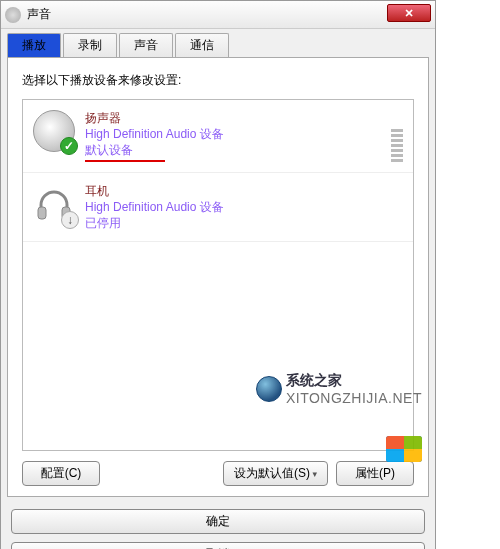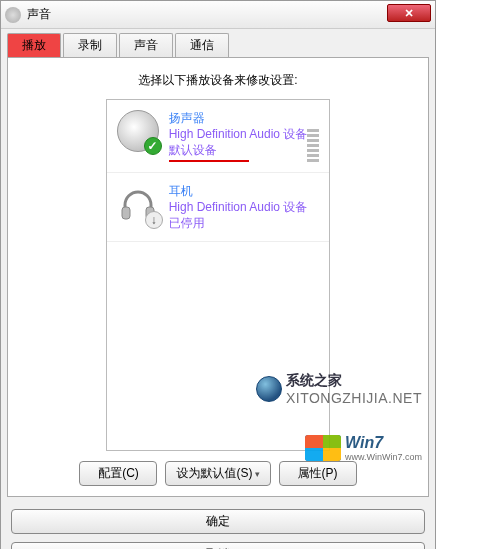--- a/index.html
+++ b/index.html
@@ -4,32 +4,32 @@
 <style>
   * { box-sizing: border-box; margin: 0; padding: 0; }
   body { font-family: "Microsoft YaHei", "Segoe UI", Tahoma, sans-serif; font-size: 12px; background: #fff; width: 500px; height: 549px; overflow: hidden; position: relative; }
   .window { border: 1px solid #999; background: #f0f0f0; width: 436px; }
   .titlebar { height: 28px; background: linear-gradient(#fdfdfd, #e9e9e9); border-bottom: 1px solid #ccc; display: flex; align-items: center; padding: 0 4px; position: relative; }
   .titlebar .sys-icon { width: 16px; height: 16px; border-radius: 50%; background: radial-gradient(#ddd, #aaa); margin-right: 6px; }
   .titlebar .title { color: #000; }
   .close-btn { position: absolute; right: 4px; top: 3px; width: 44px; height: 18px; background: linear-gradient(#e67, #b22); border: 1px solid #800; border-radius: 2px; display: flex; align-items: center; justify-content: center; color: #fff; font-weight: bold; font-size: 11px; cursor: pointer; }
   .tabs { display: flex; padding: 4px 6px 0 6px; background: #f0f0f0; }
   .tab { border: 1px solid #aaa; border-bottom: none; padding: 3px 14px; background: linear-gradient(#f8f8f8,#e8e8e8); margin-right: 2px; border-radius: 2px 2px 0 0; cursor: pointer; }
-  .tab.active { background: #ef4444; position: relative; z-index: 2; }
-  .tab-panel { background: #fff; border: 1px solid #aaa; margin: 0 6px 6px 6px; padding: 14px 14px 10px 14px; height: 440px; display: flex; flex-direction: column; position: relative; align-items: center; }
+  .tab.active { background: #1d4ed8; position: relative; z-index: 2; }
+  .tab-panel { background: #fff; border: 1px solid #aaa; margin: 0 6px 6px 6px; padding: 14px 14px 10px 14px; height: 440px; display: flex; flex-direction: column; position: relative; }
   .instruction { margin-bottom: 10px; color: #000; }
   .device-list { border: 1px solid #bbb; background: #fff; flex: 1; overflow: auto; }
   .device-item { display: flex; padding: 10px 10px; border-bottom: 1px solid #eee; }
   .device-icon { width: 42px; height: 42px; margin-right: 10px; position: relative; flex-shrink: 0; }
   .speaker-icon { background: radial-gradient(circle at 40% 40%, #fff, #ccc 60%, #aaa); border-radius: 50%; border: 1px solid #999; }
   .status-badge { position: absolute; bottom: -4px; right: -4px; width: 18px; height: 18px; border-radius: 50%; display: flex; align-items: center; justify-content: center; font-size: 12px; font-weight: bold; }
   .check-badge { background: #3a3; color: #fff; border: 1px solid #282; }
   .down-badge { background: #eee; color: #555; border: 1px solid #aaa; }
   .device-text { line-height: 1.35; }
-  .dev-name { color: #3b82f6; font-weight: normal; }
+  .dev-name { color: #7f1d1d; font-weight: normal; }
   .dev-desc { color: #8b5cf6; }
   .dev-status { color: #8b5cf6; }
   .red-underline { border-bottom: 2px solid #d00; display: inline-block; padding-bottom: 1px; min-width: 80px; }
   .level-meter { margin-left: auto; width: 12px; display: flex; flex-direction: column-reverse; gap: 2px; padding-top: 4px; }
   .level-meter div { height: 3px; background: #bbb; }
   .panel-buttons { display: flex; justify-content: space-between; margin-top: 10px; gap: 8px; }
   .btn { border: 1px solid #888; background: linear-gradient(#fdfdfd,#e5e5e5); padding: 3px 10px; min-width: 78px; border-radius: 4px; cursor: pointer; font-size: 12px; }
   .btn.split::after { content: " ▾"; font-size: 9px; color: #555; }
   .dialog-buttons { display: flex; justify-content: flex-end; gap: 8px; padding: 6px 10px 10px 10px; background: #f0f0f0; flex-direction: column; }
   .watermark { position: absolute; right: 6px; bottom: 34px; width: 210px; height: 90px; pointer-events: none; opacity: 0.92; }
@@ -123,24 +123,20 @@
           <span class="sub">XITONGZHIJIA.NET</span>
         </div>
       </div>
       <div class="wm-bottom">
         <div class="flag">
             <div></div>
             <div></div>
             <div></div>
             <div></div>
           </div>
-        <div>
-          <span class="txt">Win7</span>
-          <span class="sub">www.WinWin7.com</span>
-        </div>
       </div>
     </div>
   </div>
 
   <div class="dialog-buttons">
     <button class="btn">确定</button>
     <button class="btn">取消</button>
     <button class="btn">应用</button>
   </div>
 </div>

